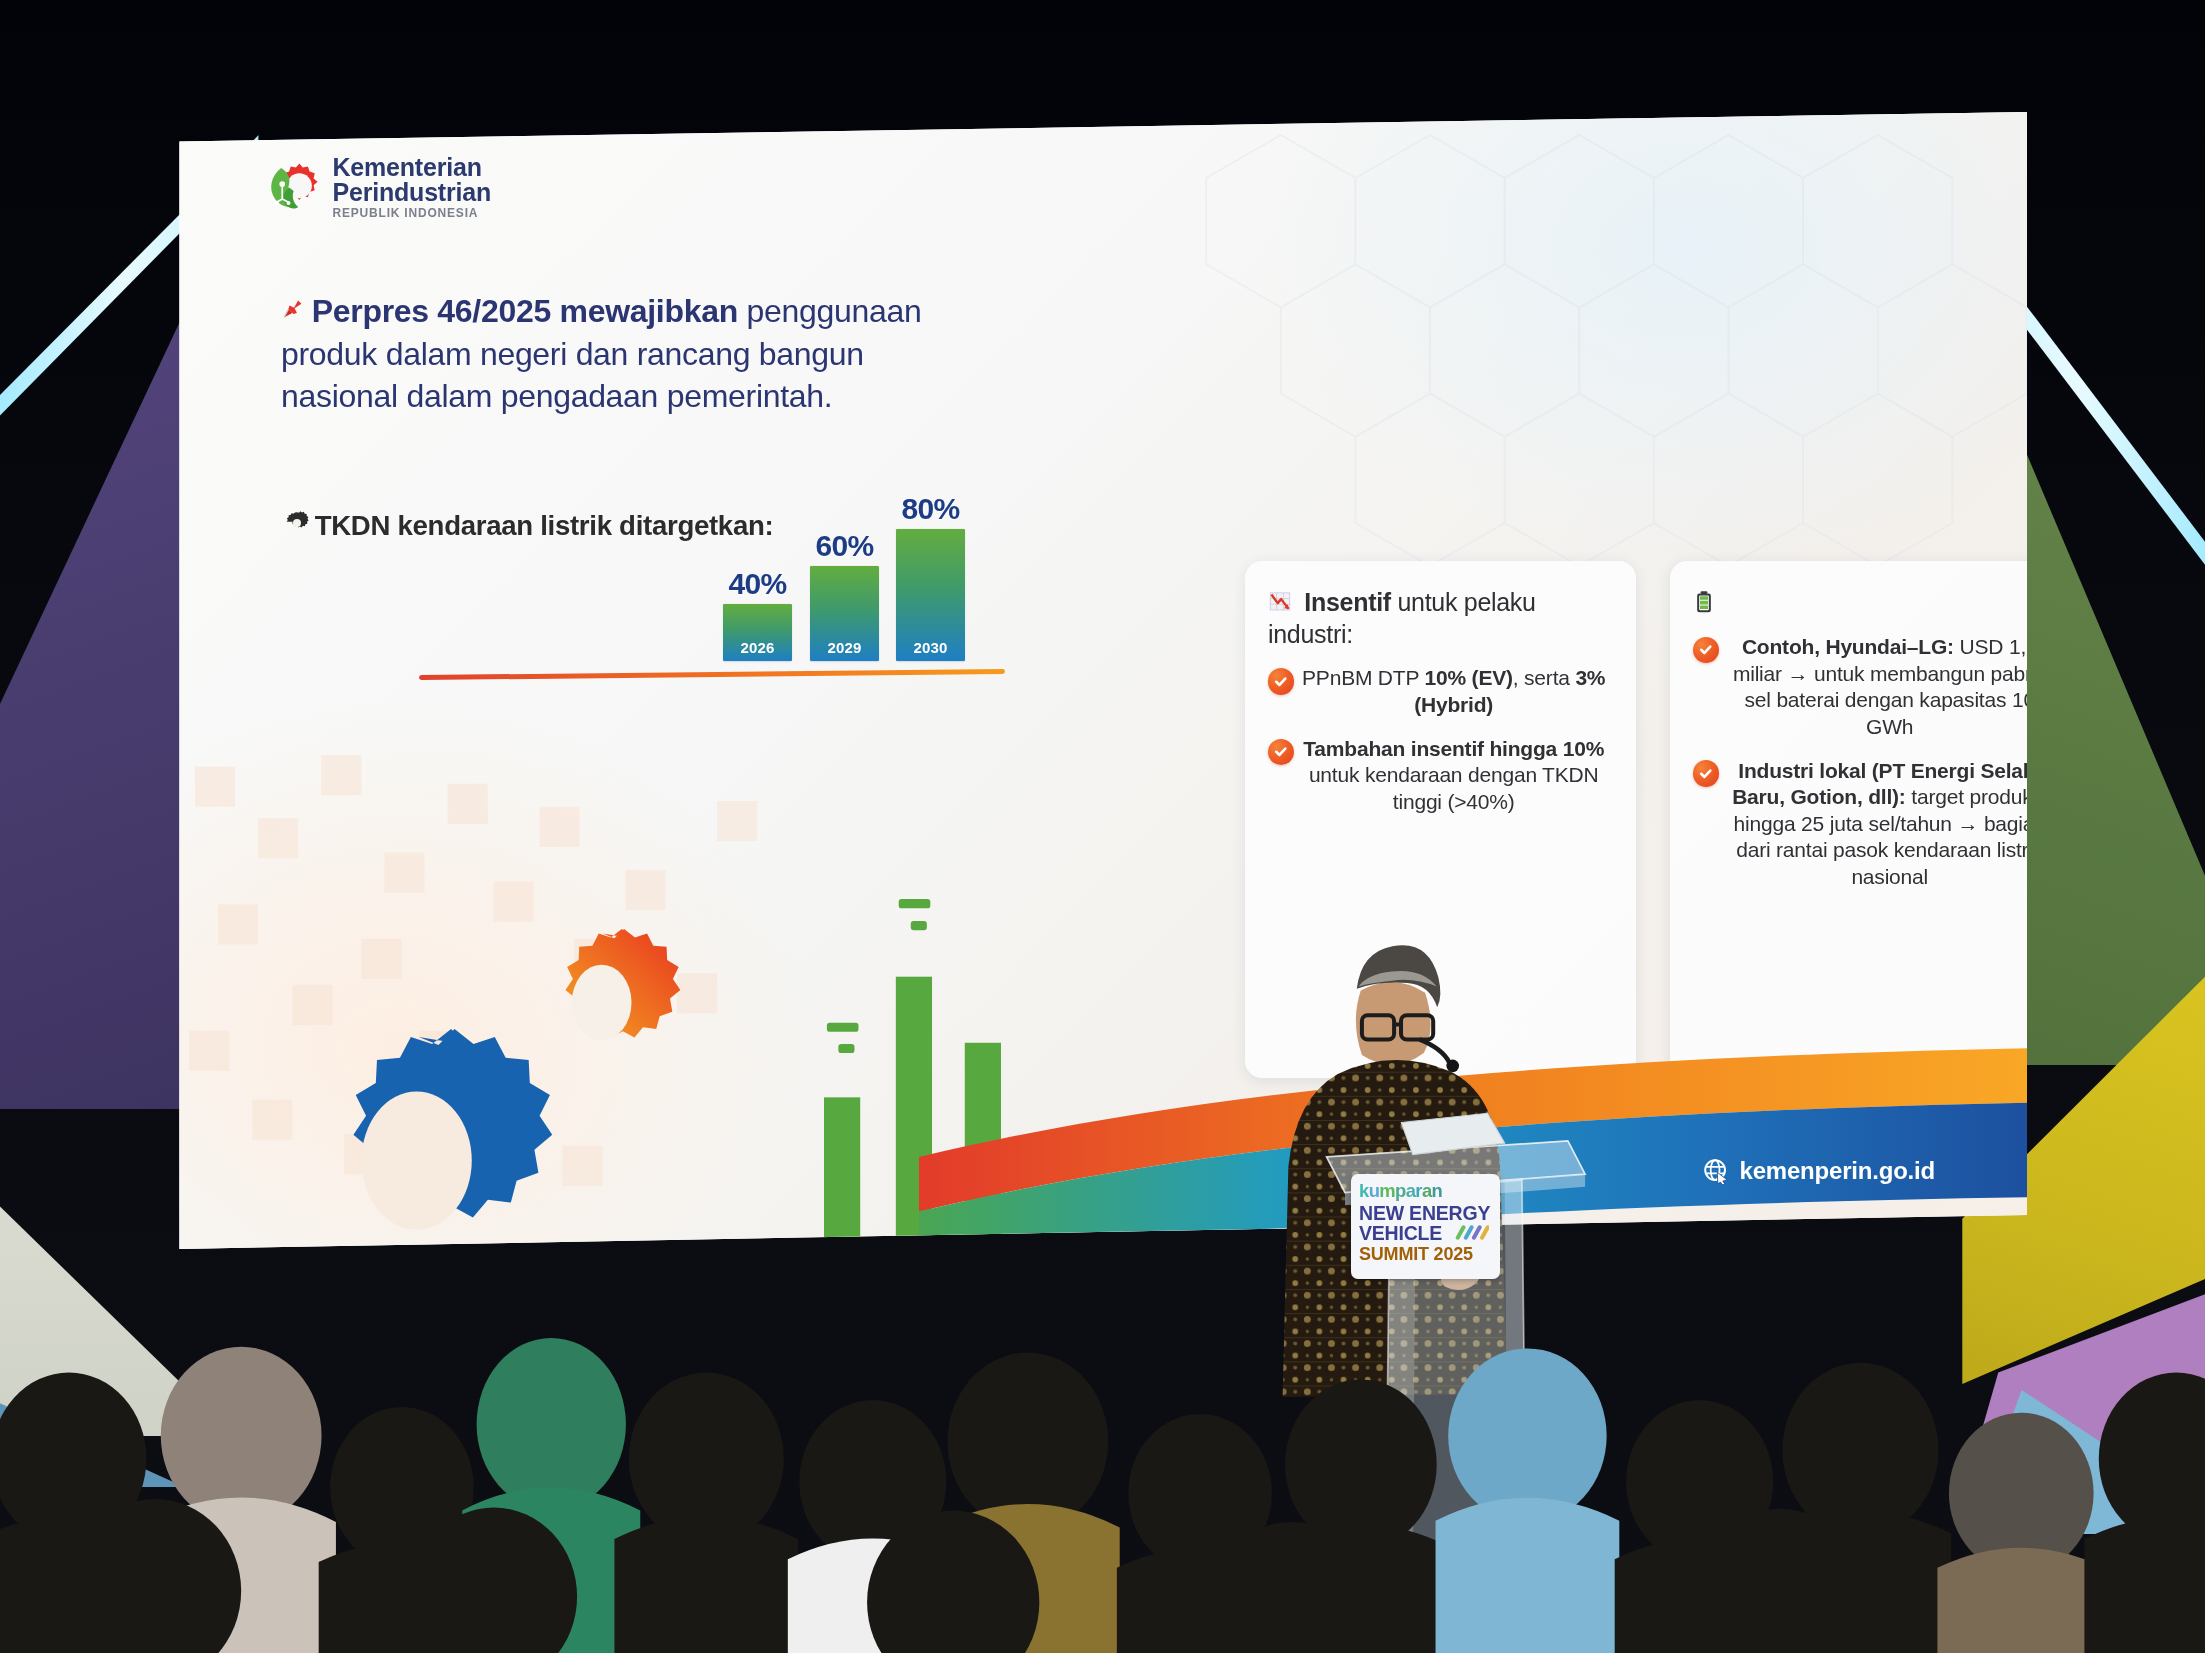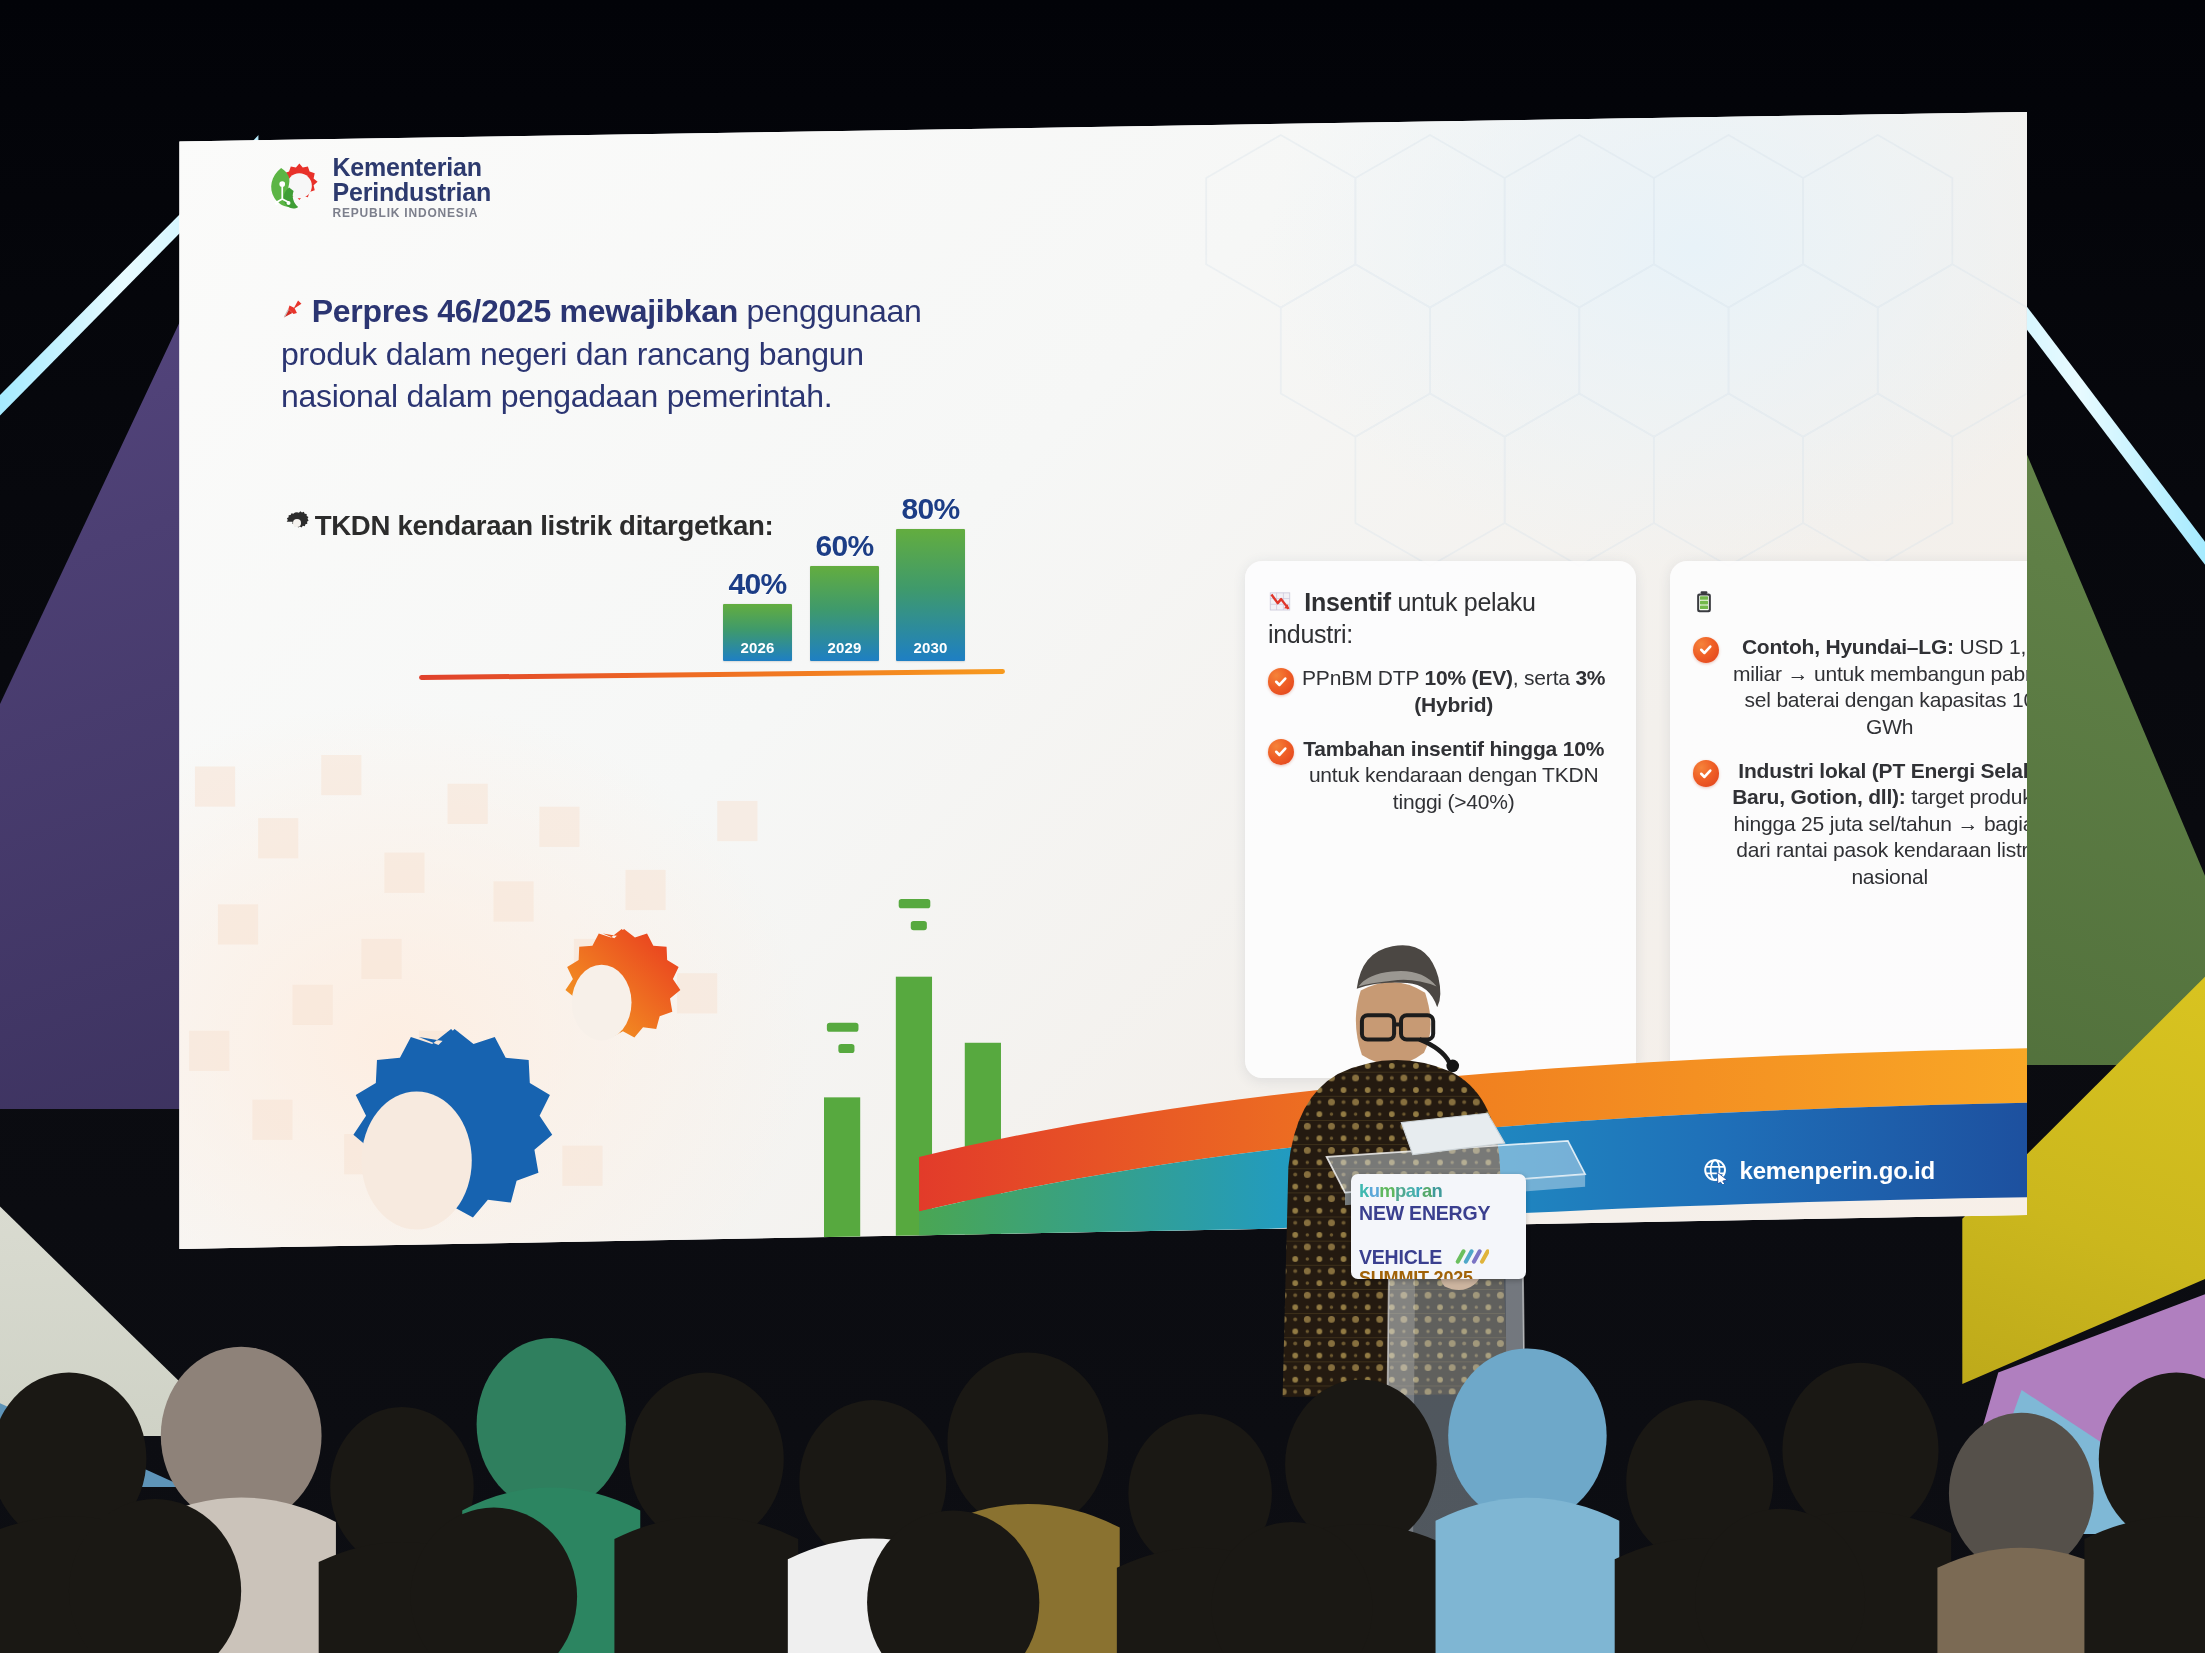--- a/index.html
+++ b/index.html
@@ -165,27 +165,27 @@
     position:absolute; right:92px; bottom:64px;
     display:flex; align-items:center; gap:10.3px;
     font-size:24px; font-weight:700; color:#ffffff; letter-spacing:-0.2px;
   }
   .url svg { width:26.4px; height:26.4px; }
 
   
   .speaker { position:absolute; left:1217px; top:867px; width:368px; height:546px; }
   .podium { position:absolute; left:1315px; top:1088px; width:276px; height:563px; }
   .pod-plate {
-    position:absolute; left:36px; top:86px; width:175px; height:105px;
+    position:absolute; left:36px; top:86px; width:149px; height:105px;
     background:#f4f6fa; border-radius:6.9px; box-shadow:0 1.7px 5.7px rgba(0,0,0,.22);
     padding:8px 6.9px 5.7px 8px; text-align:left; overflow:hidden;
   }
   .pl-k { font-size:18.4px; font-weight:700; letter-spacing:-0.6px; line-height:1; }
   .pl-1 { font-size:19.5px; font-weight:800; color:#3a3f8f; letter-spacing:-0.2px; line-height:1.03; margin-top:2.9px;}
-  .pl-2 { font-size:19.5px; font-weight:800; color:#3a3f8f; letter-spacing:-0.2px; line-height:1.03; display:flex; align-items:center; gap:11px;margin-top:24px;}
+  .pl-2 { font-size:19.5px; font-weight:800; color:#3a3f8f; letter-spacing:-0.2px; line-height:1.03; display:flex; align-items:center; gap:11px;}
   .pl-3 { font-size:18px; font-weight:700; color:#a16207; letter-spacing:-0.2px; line-height:1.05; margin-top:1.1px;}
   .slashes { display:inline-block; }
 
   
   .audience { position:absolute; left:0; bottom:0; width:2205px; height:517px; }
 </style>
 </head>
 <body>
 
 <div id="stage">

